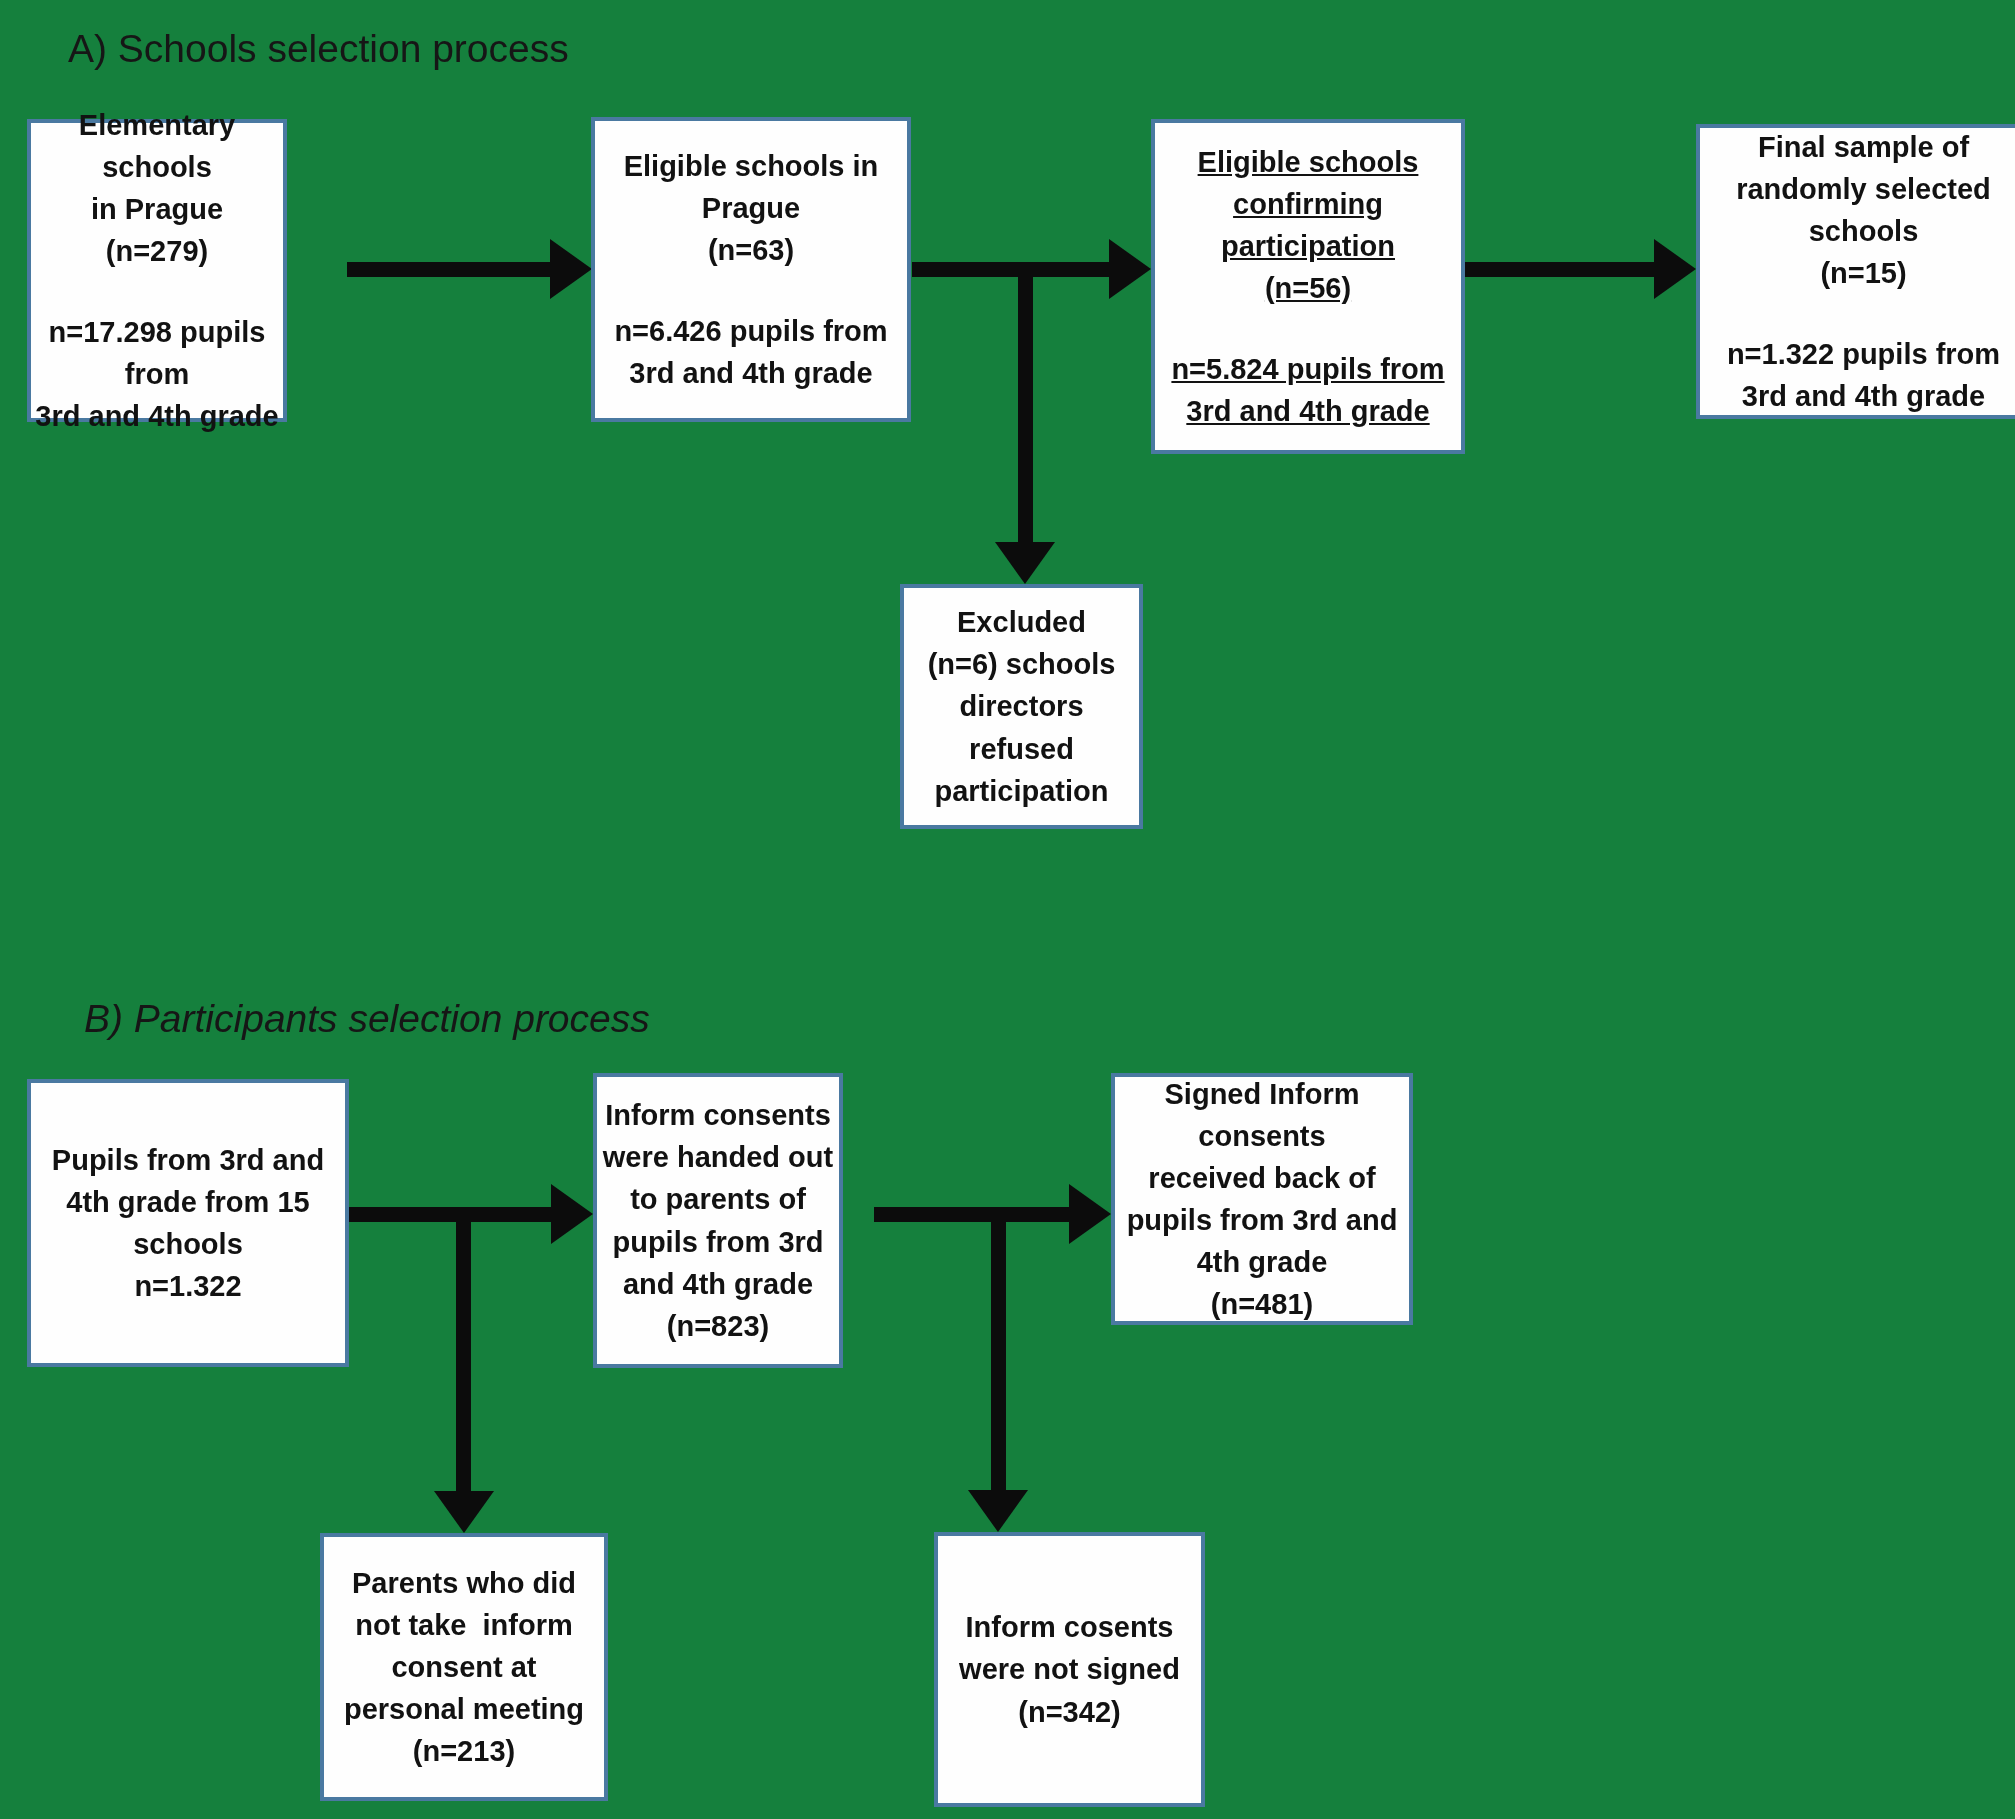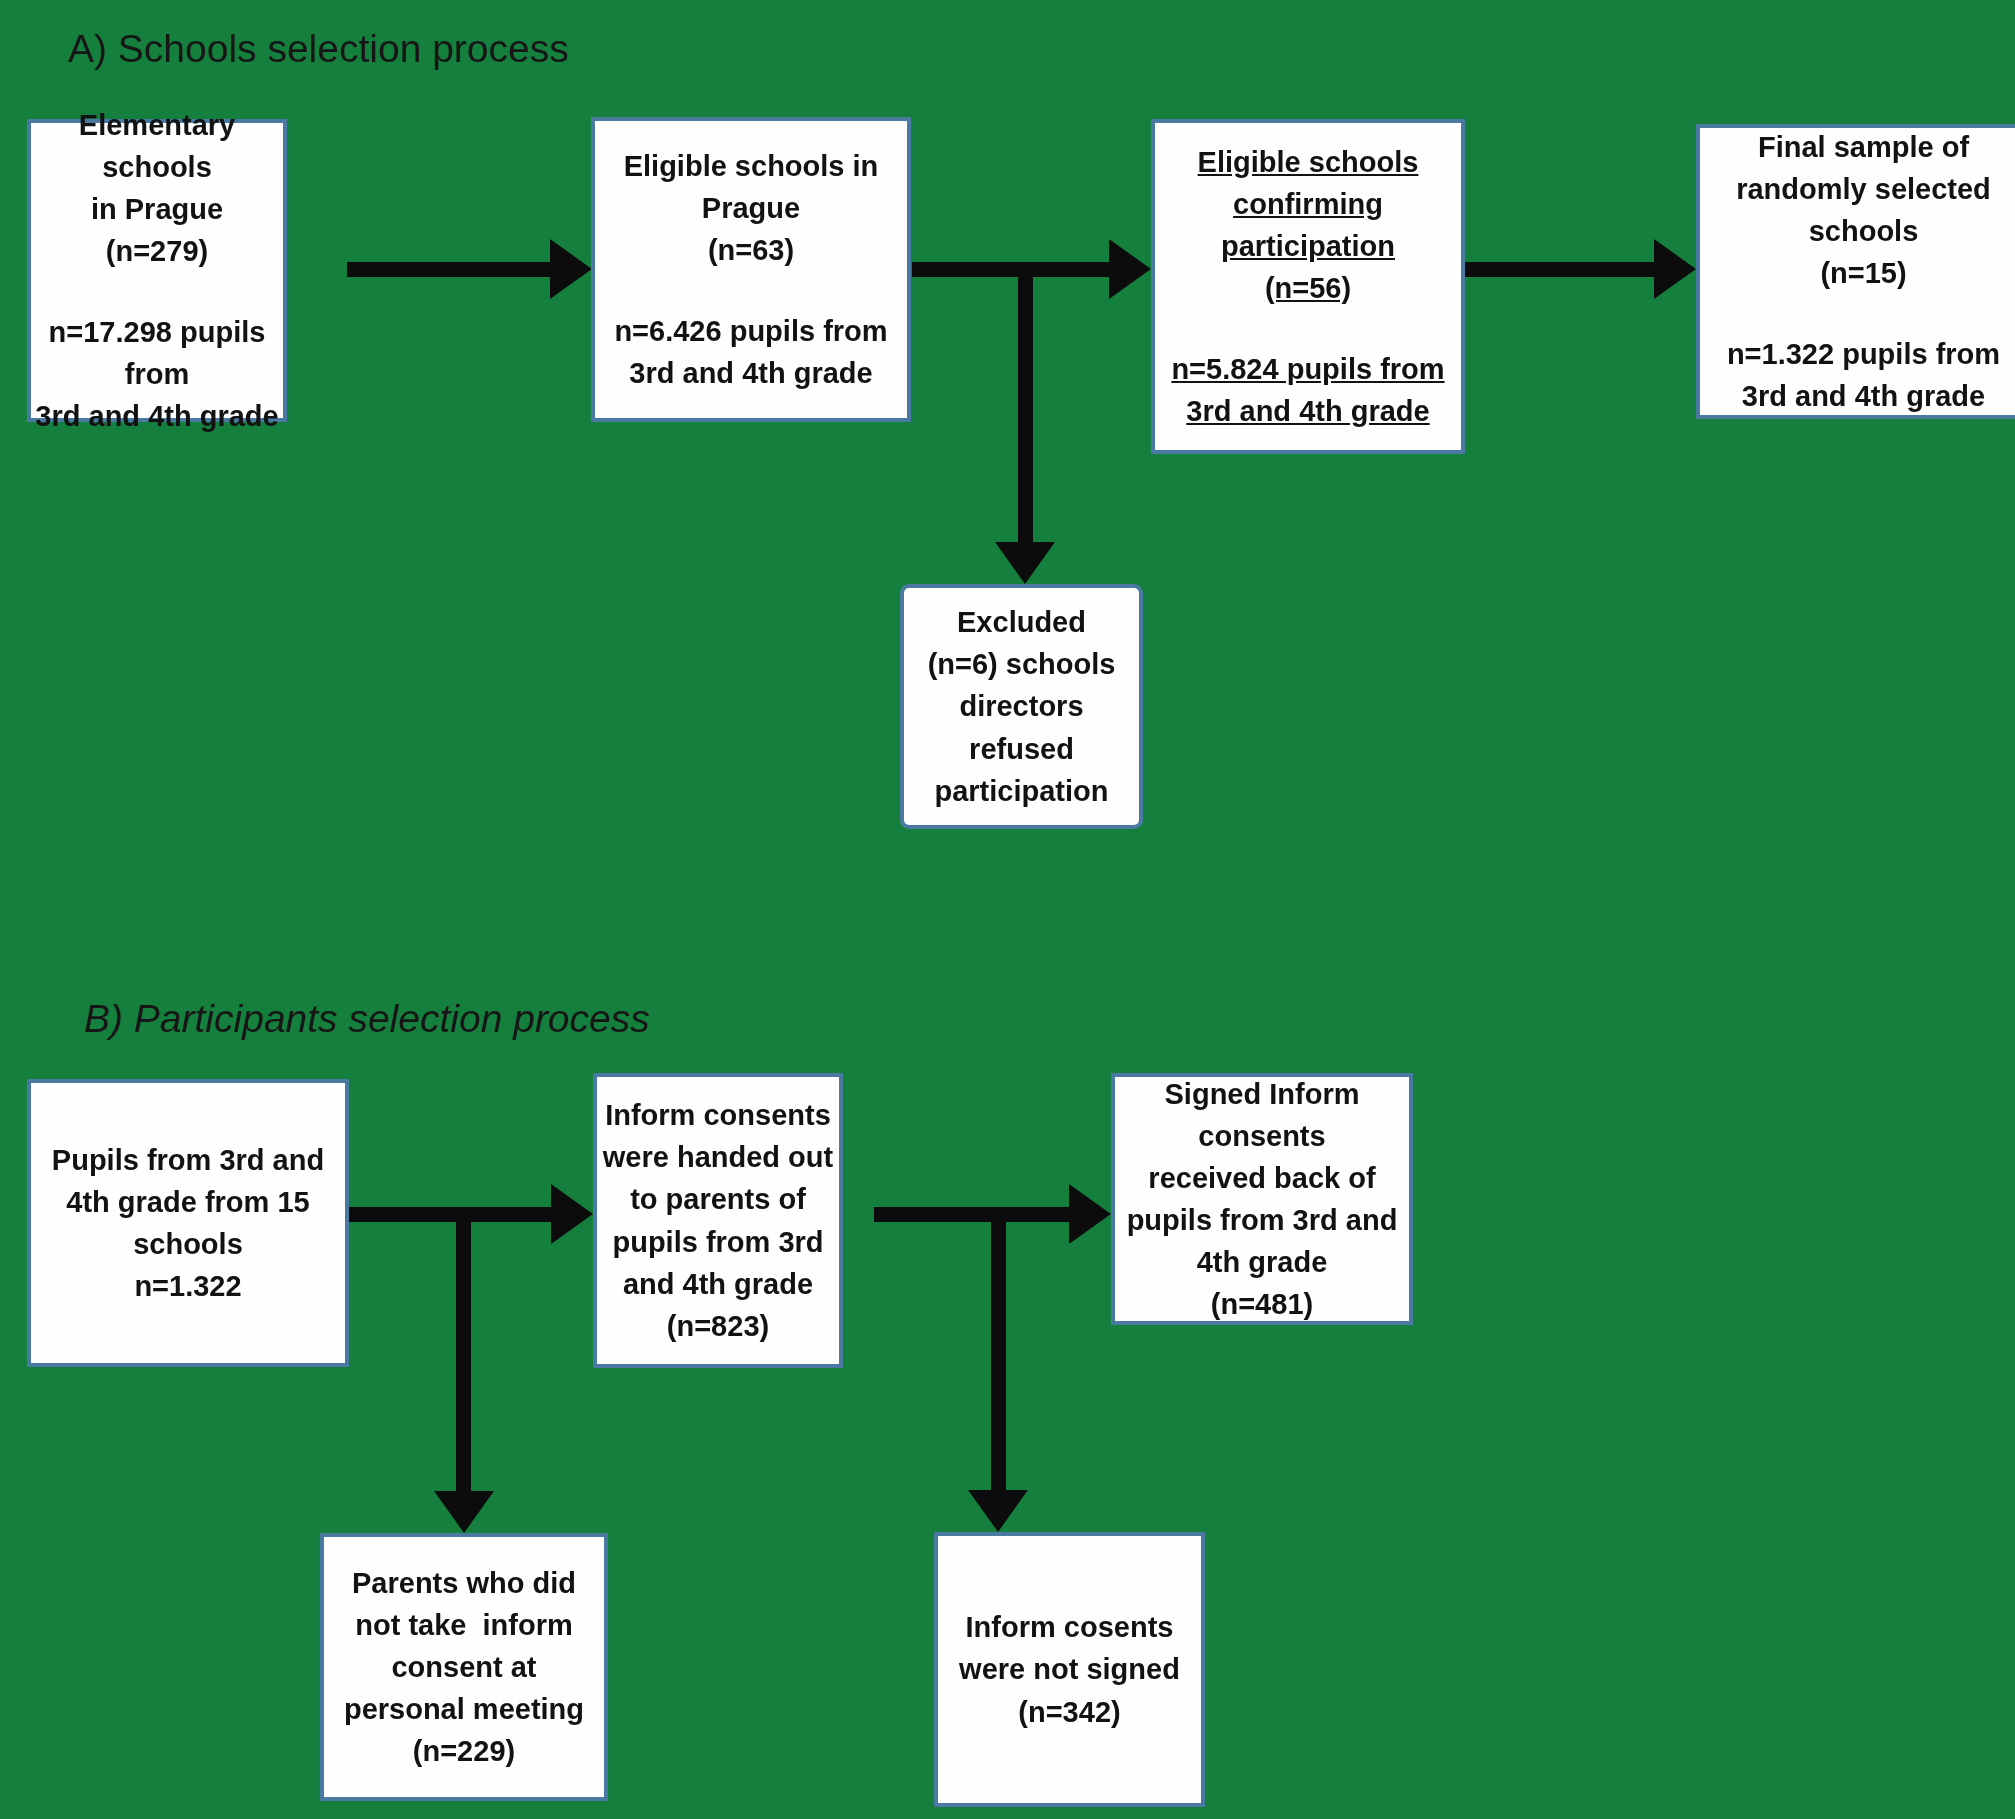--- a/index.html
+++ b/index.html
@@ -69,21 +69,21 @@
     border-left: 30px solid transparent;
     border-right: 30px solid transparent;
     border-top: 42px solid #0c0c0c;
   }
 
   
   .box-a1 { left: 27px;   top: 119px; width: 260px; height: 303px; }
   .box-a2 { left: 591px;  top: 117px; width: 320px; height: 305px; }
   .box-a3 { left: 1151px; top: 119px; width: 314px; height: 335px; text-decoration: underline; }
   .box-a4 { left: 1696px; top: 124px; width: 335px; height: 295px; }
-  .box-a-excl { left: 900px; top: 584px; width: 243px; height: 245px; border-radius: 9px; }
+  .box-a-excl { left: 900px; top: 584px; width: 243px; height: 245px; }
 
   
   .box-b1 { left: 27px;   top: 1079px; width: 322px; height: 288px; }
   .box-b2 { left: 593px;  top: 1073px; width: 250px; height: 295px; }
   .box-b3 { left: 1111px; top: 1073px; width: 302px; height: 252px; }
   .box-b4 { left: 320px;  top: 1533px; width: 288px; height: 268px; }
   .box-b5 { left: 901px; top: 1532px; width: 271px; height: 275px; margin-left: 33px; }
 
   
   .ar-a1-line { left: 347px;  top: 262px; width: 205px; }
@@ -199,21 +199,21 @@
 pupils from 3rd and
 4th grade
 (n=481)</div>
   </div>
 
   <div class="fbox box-b4">
     <div class="txt">Parents who did
 not take  inform
 consent at
 personal meeting
-(n=229)</div>
+(n=213)</div>
   </div>
 
   <div class="fbox box-b5">
     <div class="txt">Inform cosents
 were not signed
 (n=342)</div>
   </div>
 
 </div>
 

